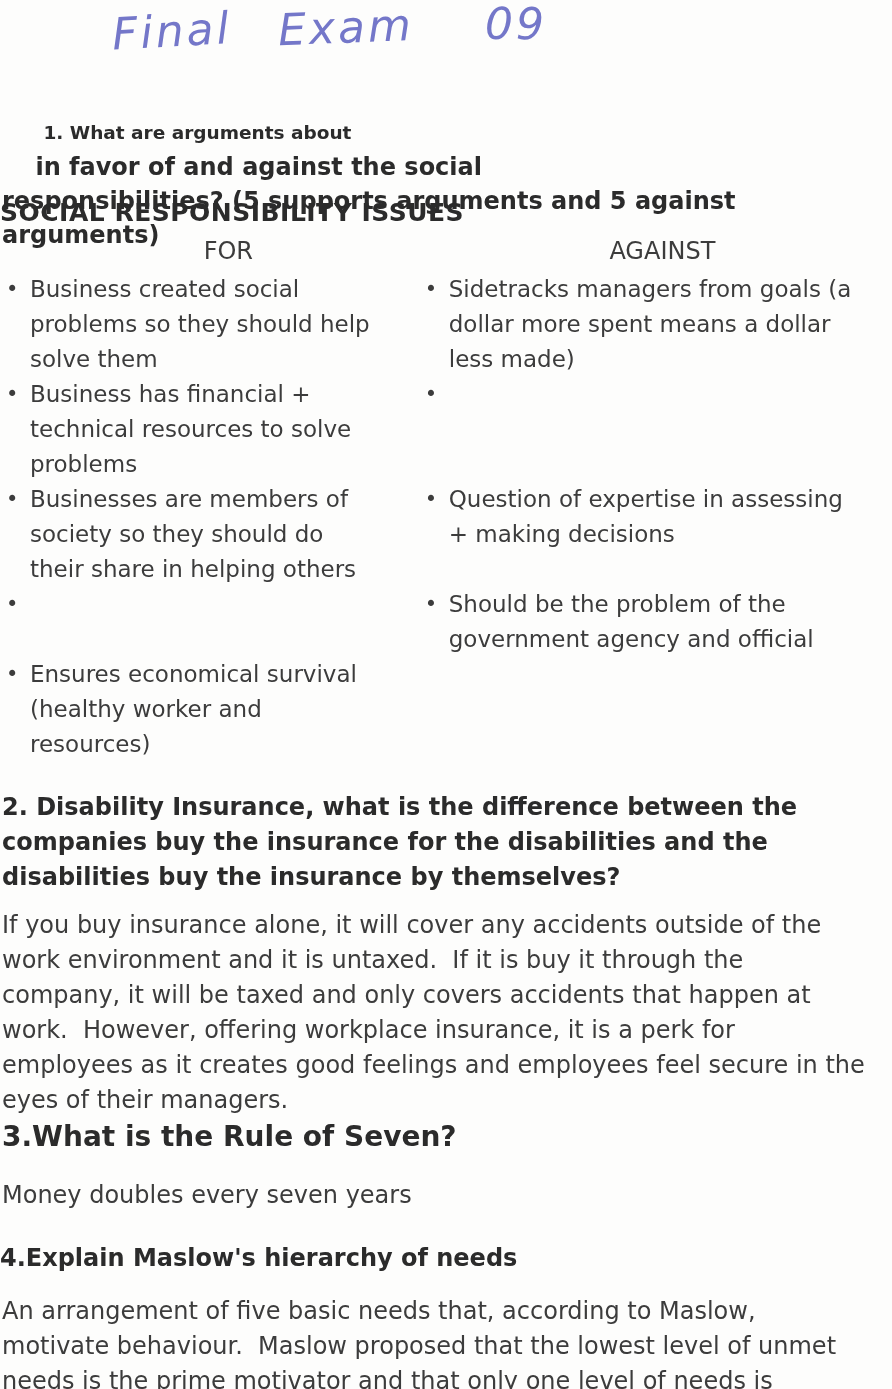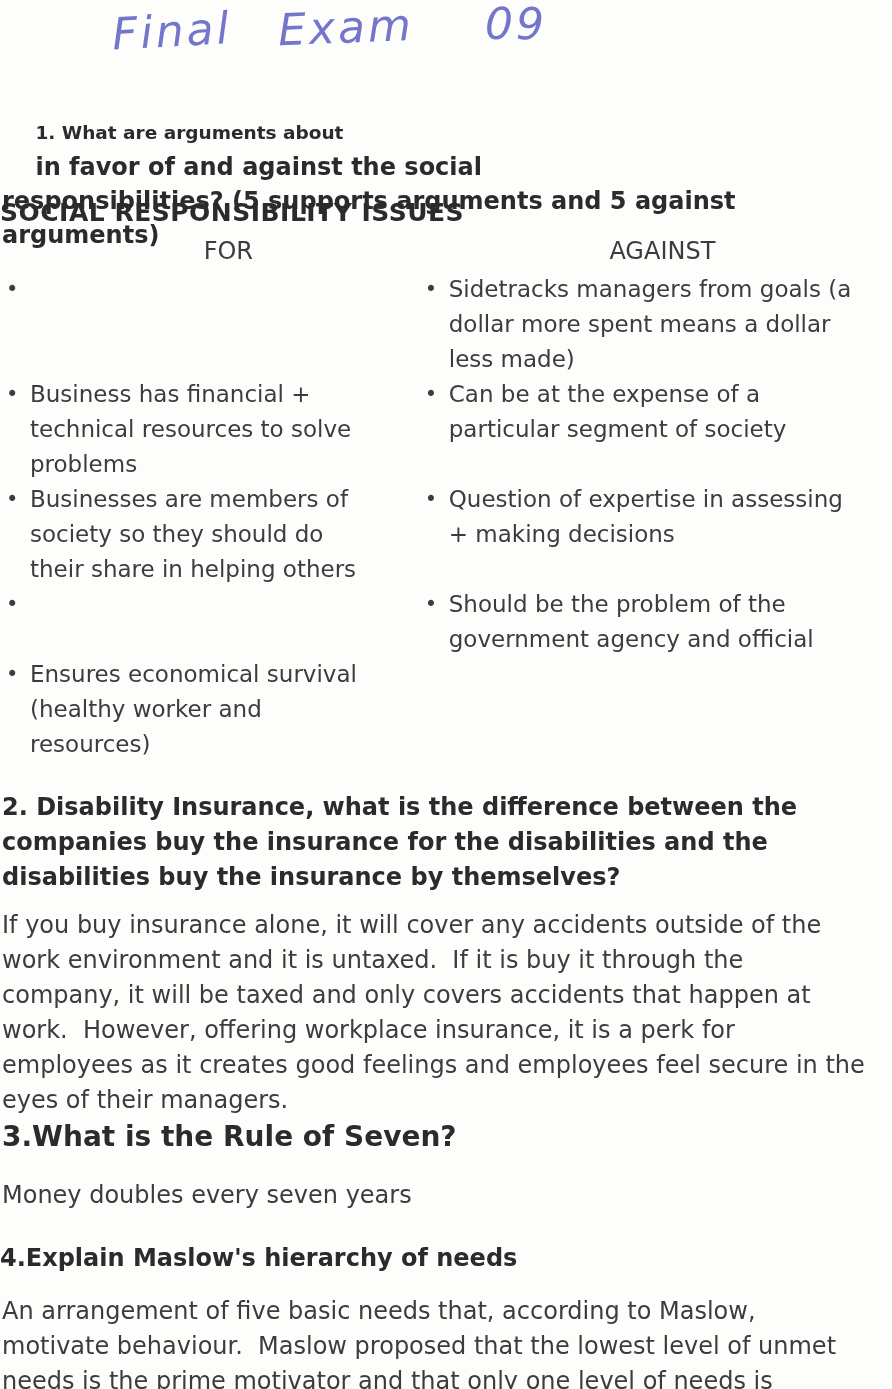--- a/index.html
+++ b/index.html
@@ -38,21 +38,21 @@
   #handwriting .hw-w1 { margin-left: 46px; transform: rotate(-1deg); }
   #handwriting .hw-w2 { margin-left: 72px; transform: rotate(2deg); }
 
   
   .q-heading {
     font-weight: bold;
     color: #2b2b2b;
     white-space: pre-wrap;
   }
   #q1 { top: 80px; padding-left: 2px; font-size: 24px; line-height: 34px; }
-  #q1 .q1-prefix { font-size: 18.5px; font-weight: bold; color: #2b2b2b; }
+  #q1 .q1-prefix { font-size: 18.5px; font-weight: bold; color: #2b2b2b; margin-left: 8px; }
   #q1 .q1-main { white-space: pre-wrap; }
 
   
   #table-title {
     top: 198px;
     text-align: left;
     font-weight: bold;
     font-size: 25px;
     letter-spacing: 0.5px;
     color: #2b2b2b;
@@ -118,39 +118,40 @@
 
   <div id="col-headers" class="abs">
     <div class="col-for">FOR</div>
     <div class="col-against">AGAINST</div>
   </div>
 
   <div id="issues-table" class="abs">
     <div class="t-row">
       <div class="cell cell-for">
         <span class="bullet">•</span>
+        <span class="cell-text">Business created social
+problems so they should help
+solve them</span>
       </div>
       <div class="cell cell-against">
         <span class="bullet">•</span>
         <span class="cell-text">Sidetracks managers from goals (a
 dollar more spent means a dollar
 less made)</span>
       </div>
     </div>
     <div class="t-row">
       <div class="cell cell-for">
         <span class="bullet">•</span>
         <span class="cell-text">Business has financial +
 technical resources to solve
 problems</span>
       </div>
       <div class="cell cell-against">
         <span class="bullet">•</span>
-        <span class="cell-text">Can be at the expense of a
-particular segment of society</span>
       </div>
     </div>
     <div class="t-row">
       <div class="cell cell-for">
         <span class="bullet">•</span>
         <span class="cell-text">Businesses are members of
 society so they should do
 their share in helping others</span>
       </div>
       <div class="cell cell-against">

